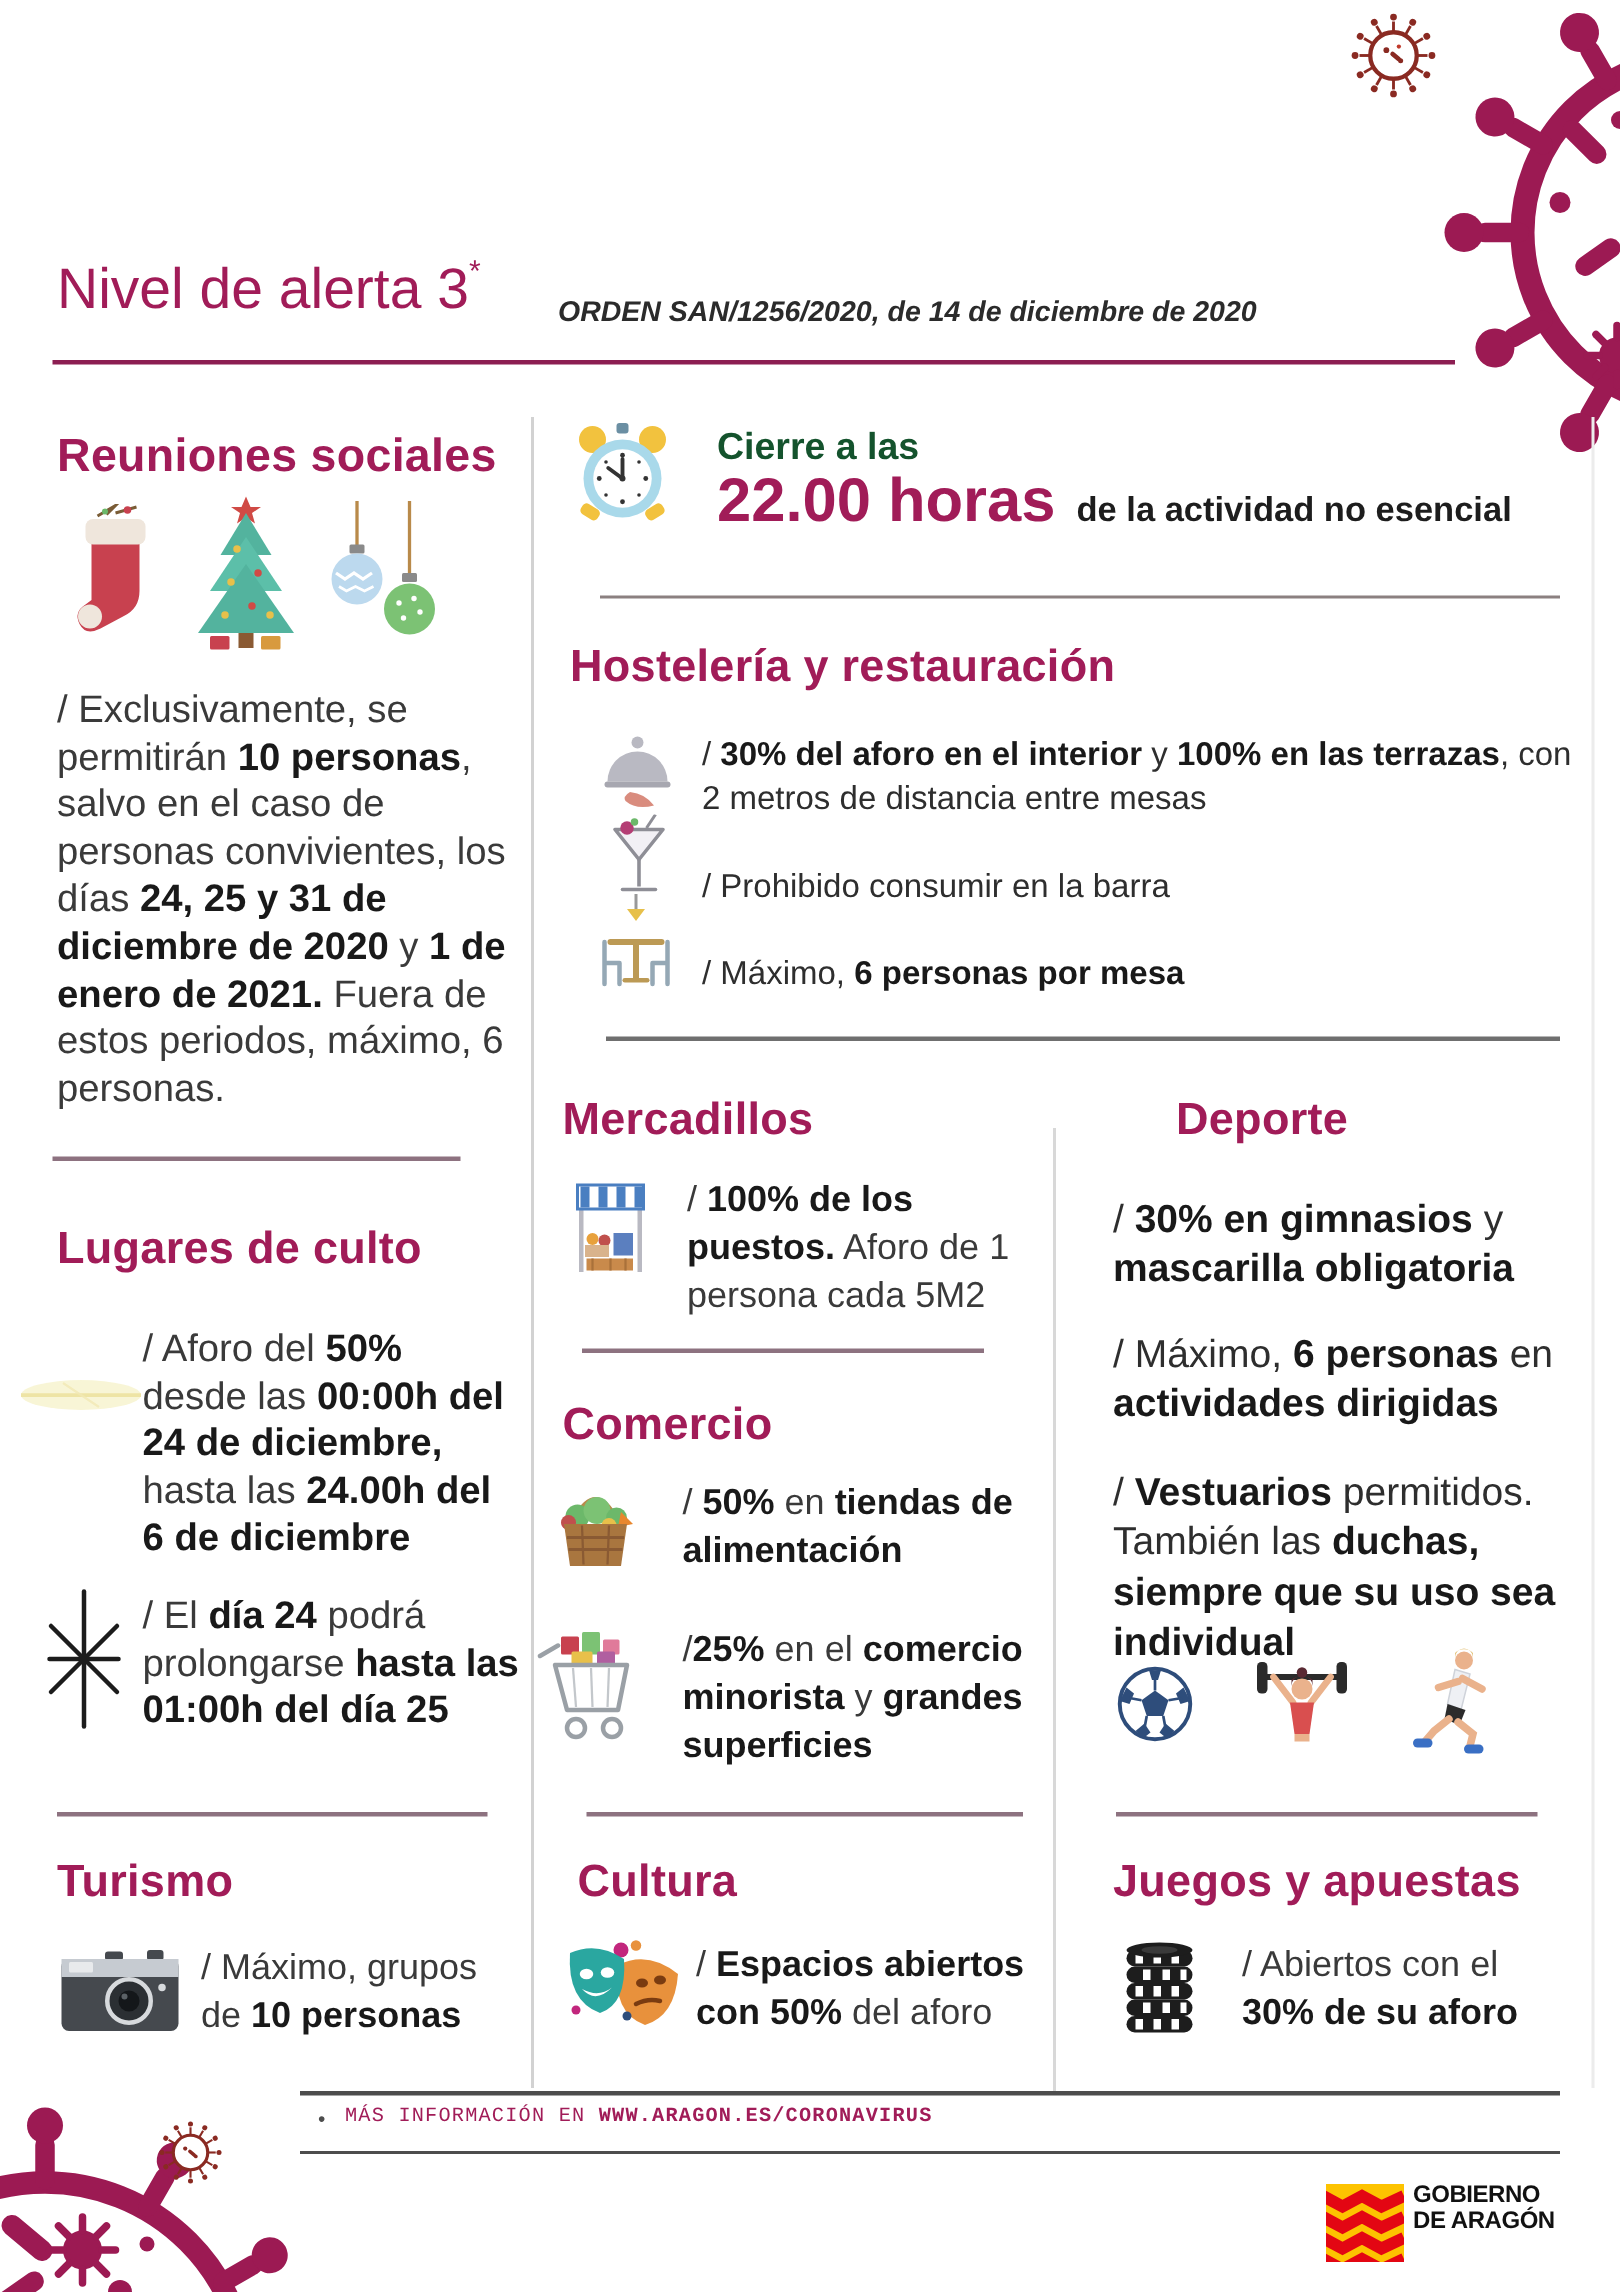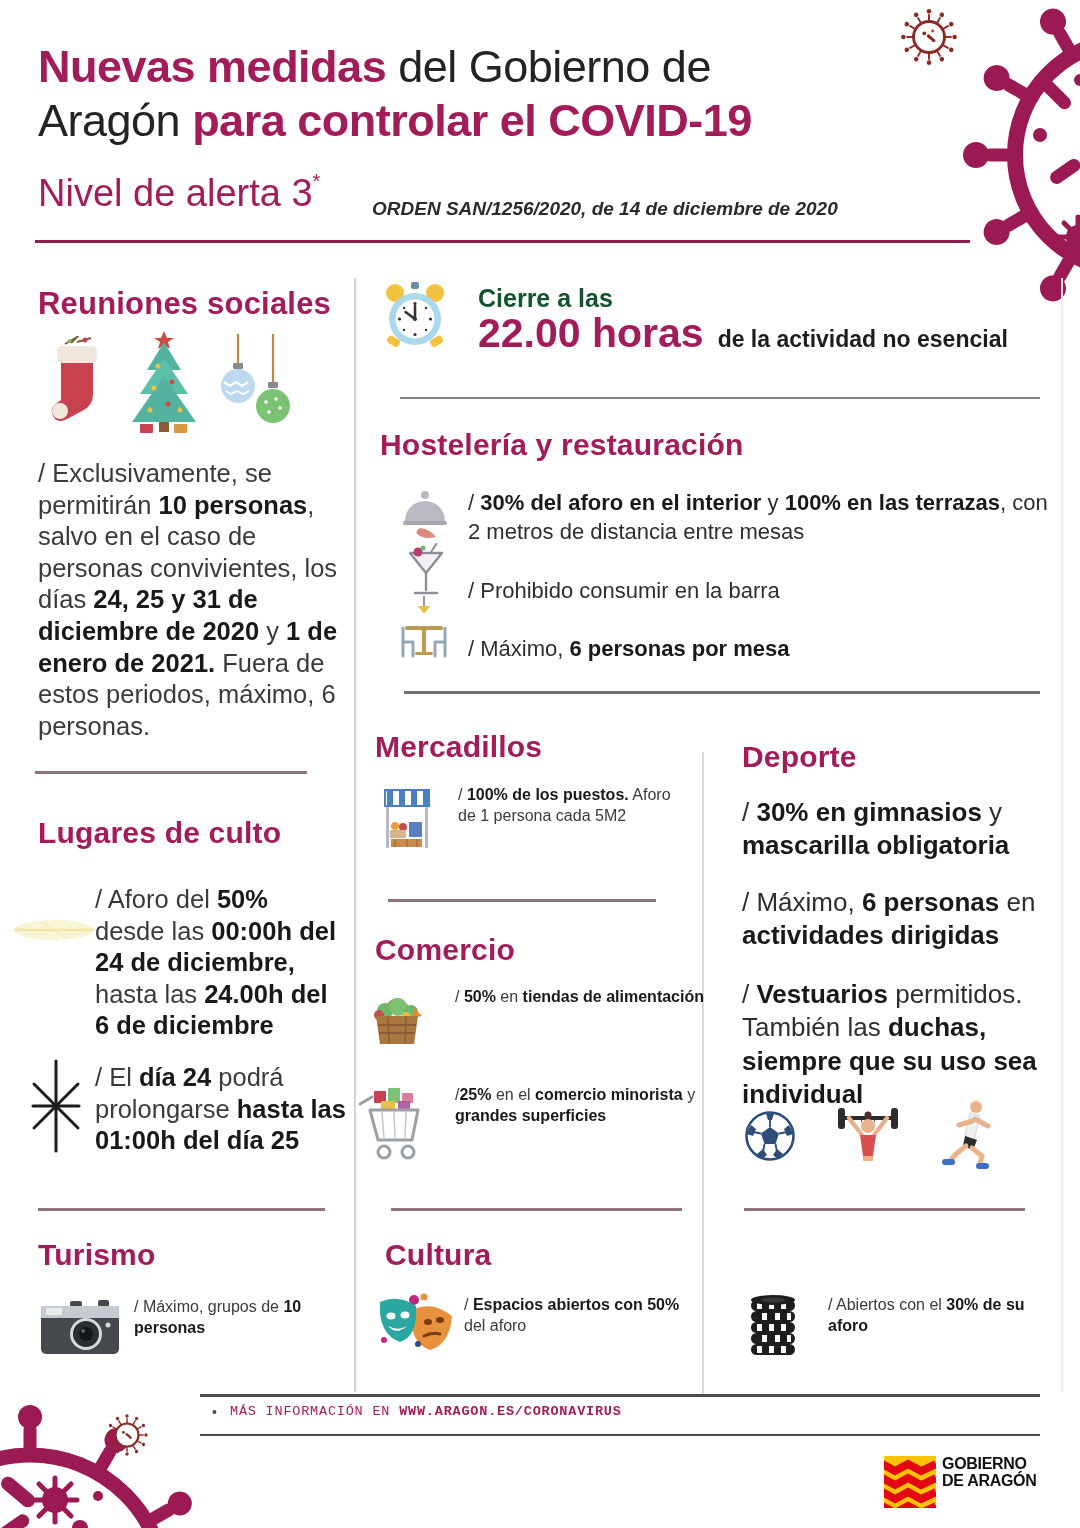--- a/index.html
+++ b/index.html
@@ -14,40 +14,39 @@
   .seg-b{font-weight:800;color:#191919;}
   .seg-a{color:var(--accent);}
   .title{font-size:45px;line-height:1.2;font-weight:400;color:#232323;letter-spacing:-0.5px;}
   .title .seg-b{color:#191919;}
   .title .seg-a{color:var(--accent);}
   .alert{font-size:38px;font-weight:400;color:var(--accent);}
   .alert sup{font-size:20px;position:relative;top:-4px;}
   .order{font-size:19px;font-style:italic;font-weight:700;color:#2b2b2b;}
   .h2{font-size:30px;font-weight:800;color:var(--accent);letter-spacing:.2px;}
   .body-lg{font-size:25.5px;line-height:1.24;color:#3a3a3a;}
-  .body-md{font-size:16px;line-height:1.33;color:#3a3a3a;}
+  .body-md{font-size:24px;line-height:1.33;color:#3a3a3a;}
   .body-sm{font-size:22px;line-height:1.32;color:#2e2e2e;}
   .dep-txt{font-size:26px;line-height:1.28;color:#2e2e2e;}
   .rule{background:#8d7280;}
   .cierre1{font-size:25px;font-weight:700;color:#14532d;}
   .time-row{display:flex;align-items:baseline;gap:14px;white-space:nowrap;}
   .time{font-size:41px;font-weight:800;color:var(--accent);}
   .time-suffix{font-size:23px;font-weight:800;color:#1d1d1d;}
   .footer-text{font-size:13.5px;letter-spacing:.8px;color:var(--accent);font-weight:500;white-space:nowrap;}
   .footer-text .seg-b{color:var(--accent);font-weight:800;}
   .footer-bullet{font-size:14px;color:#4d4d4d;}
   .logo-text{font-size:16px;font-weight:800;color:#111;line-height:1.05;letter-spacing:-0.3px;}
   svg{display:block;}
 </style>
 </head>
 <body>
 
 <div class="stage">
 
-  <div class="abs title" style="left:38px;top:40px;width:880px;"><span class="seg-b seg-a">Nuevas medidas</span><span> del Gobierno de</span><br><span>Aragón </span><span class="seg-b seg-a">para controlar el COVID-19</span></div>
 
   <div class="abs alert" style="left:38px;top:172px;"><span>Nivel de alerta 3</span><sup>*</sup></div>
 
   <div class="abs order" style="left:372px;top:198px;">ORDEN SAN/1256/2020, de 14 de diciembre de 2020</div>
 
   <div class="abs" style="left:35px;top:240px;width:935px;height:3px;background:#8c1e52;"></div>
 
   <span class="abs" style="left:898px;top:6px;">
     <svg width="62" height="62" viewBox="0 0 52 52">
       <g>
@@ -325,21 +324,21 @@
       <line x1="36" y1="26" x2="37" y2="52" stroke="#c3c7cb" stroke-width="1.5"></line>
       <line x1="48" y1="26" x2="47" y2="52" stroke="#c3c7cb" stroke-width="1.5"></line>
       <circle cx="26" cy="66" r="6" fill="none" stroke="#9aa0a6" stroke-width="3"></circle>
       <circle cx="50" cy="66" r="6" fill="none" stroke="#9aa0a6" stroke-width="3"></circle>
     </svg>
   </span>
   <div class="abs body-md" style="left:455px;top:1084px;width:258px;"><span>/</span><span class="seg-b">25%</span><span> en el </span><span class="seg-b">comercio minorista</span><span> y </span><span class="seg-b">grandes superficies</span></div>
 
   <div class="abs rule" style="left:391px;top:1208px;width:291px;height:2.5px;"></div>
 
-  <div class="abs h2" style="left:742px;top:730px;margin-top:10px;">Deporte</div>
+  <div class="abs h2" style="left:784px;top:730px;">Deporte</div>
 
   <div class="abs dep-txt" style="left:742px;top:796px;width:300px;"><span>/ </span><span class="seg-b">30% en gimnasios</span><span> y </span><span class="seg-b">mascarilla obligatoria</span></div>
   <div class="abs dep-txt" style="left:742px;top:886px;width:300px;"><span>/ Máximo, </span><span class="seg-b">6 personas</span><span> en </span><span class="seg-b">actividades dirigidas</span></div>
   <div class="abs dep-txt" style="left:742px;top:978px;width:302px;"><span>/ </span><span class="seg-b">Vestuarios</span><span> permitidos. También las </span><span class="seg-b">duchas, siempre que su uso sea individual</span></div>
 
   <span class="abs" style="left:744px;top:1110px;">
     <svg width="52" height="52" viewBox="0 0 52 52">
       <circle cx="26" cy="26" r="23.5" fill="#ffffff" stroke="#2e4d7b" stroke-width="2.6"></circle>
       <polygon points="26,17 35,23.5 31.5,34 20.5,34 17,23.5" fill="#2e4d7b"></polygon>
       <polygon points="22,3.5 30,3.5 28,10 24,10" fill="#2e4d7b"></polygon>
@@ -419,20 +418,21 @@
       <path d="M6 12 Q4 44 26 52 Q44 46 42 16 Q24 4 6 12 Z" fill="#2aa7a0"></path>
       <ellipse cx="17" cy="26" rx="4.5" ry="3.5" fill="#ffffff"></ellipse>
       <ellipse cx="31" cy="25" rx="4.5" ry="3.5" fill="#ffffff"></ellipse>
       <path d="M14 36 Q23 46 34 35 Q25 42 14 36 Z" fill="#ffffff"></path>
       <circle cx="10" cy="50" r="3" fill="#c2267d"></circle>
       <circle cx="44" cy="54" r="3" fill="#2e4d7b"></circle>
     </svg>
   </span>
   <div class="abs body-md" style="left:464px;top:1294px;width:240px;"><span>/ </span><span class="seg-b">Espacios abiertos con 50%</span><span> del aforo</span></div>
 
+  <div class="abs h2" style="left:742px;top:1238px;">Juegos y apuestas</div>
 
   <span class="abs" style="left:748px;top:1292px;">
     <svg width="50" height="66" viewBox="0 0 50 66">
       <g>
         <rect x="3" y="52" width="44" height="11" rx="5.5" fill="#1d1d1d"></rect>
         <rect x="9" y="54" width="5" height="7" fill="#fff"></rect>
           <rect x="21" y="54" width="5" height="7" fill="#fff"></rect>
           <rect x="33" y="54" width="5" height="7" fill="#fff"></rect>
         <rect x="3" y="41" width="44" height="11" rx="5.5" fill="#1d1d1d"></rect>
         <rect x="14" y="43" width="5" height="7" fill="#fff"></rect>

